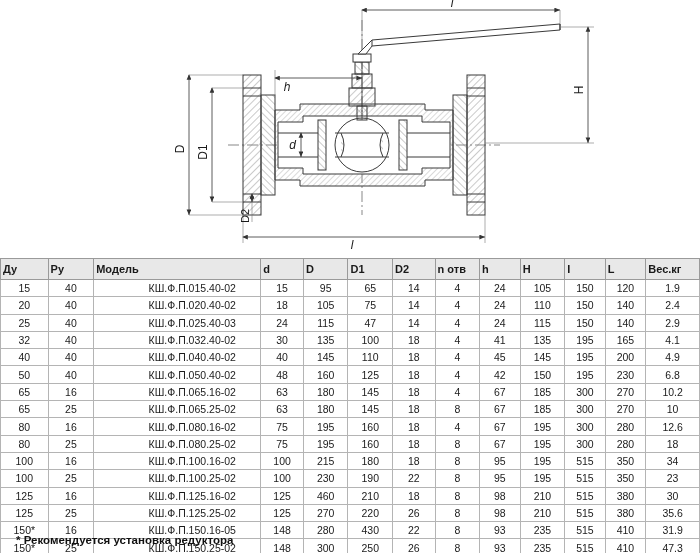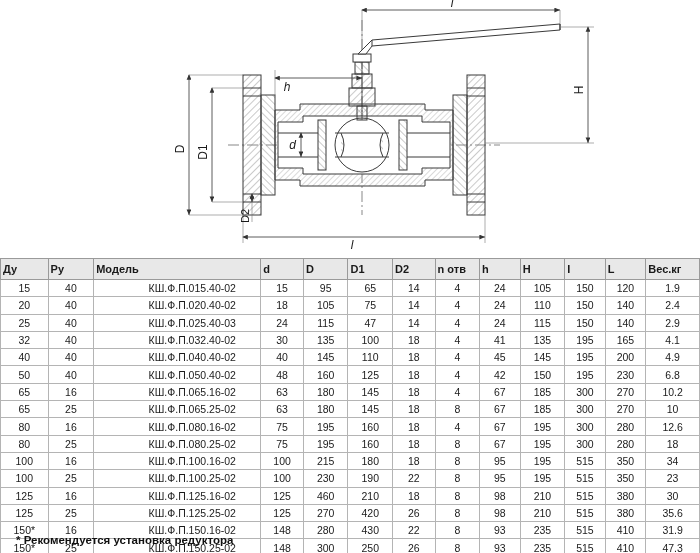--- a/index.html
+++ b/index.html
@@ -415,33 +415,33 @@
           <td>515</td>
           <td>380</td>
           <td>30</td>
         </tr>
         <tr>
           <td>125</td>
           <td>25</td>
           <td class="model">КШ.Ф.П.125.25-02</td>
           <td>125</td>
           <td>270</td>
-          <td>420</td>
+          <td>220</td>
           <td>26</td>
           <td>8</td>
           <td>98</td>
           <td>210</td>
           <td>515</td>
           <td>380</td>
           <td>35.6</td>
         </tr>
         <tr>
           <td>150*</td>
           <td>16</td>
-          <td class="model">КШ.Ф.П.150.16-02</td>
+          <td class="model">КШ.Ф.П.150.16-05</td>
           <td>148</td>
           <td>280</td>
           <td>430</td>
           <td>22</td>
           <td>8</td>
           <td>93</td>
           <td>235</td>
           <td>515</td>
           <td>410</td>
           <td>31.9</td>

